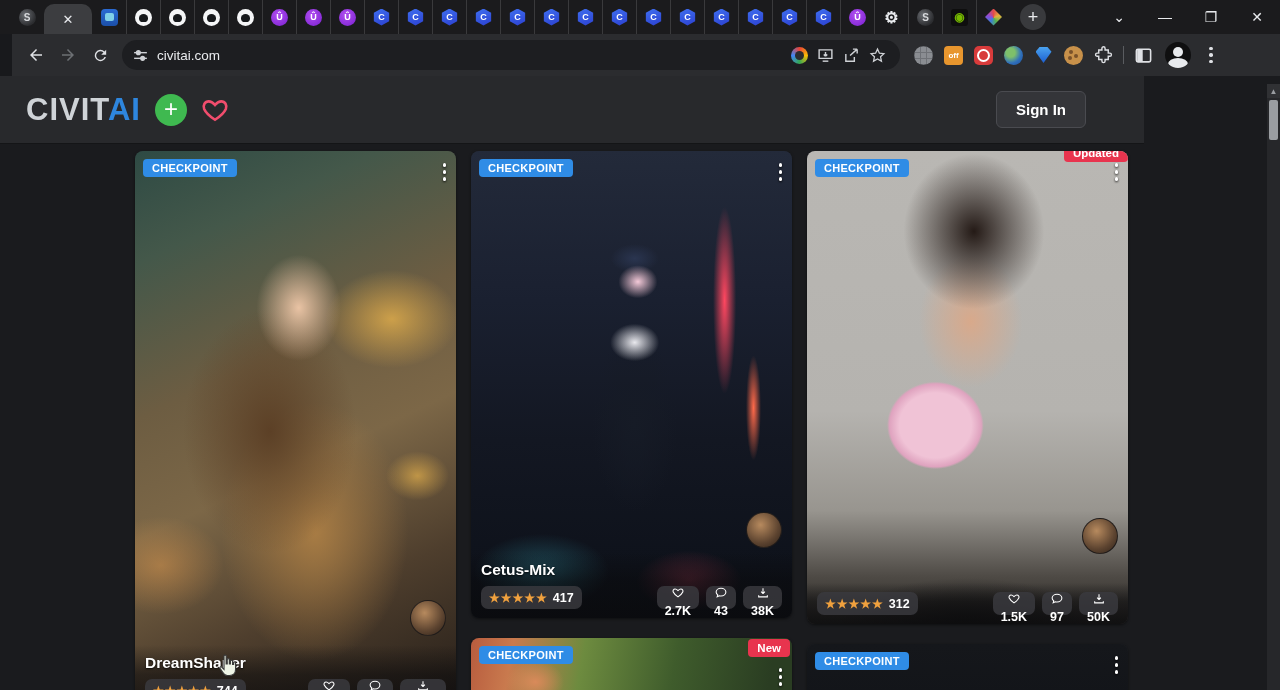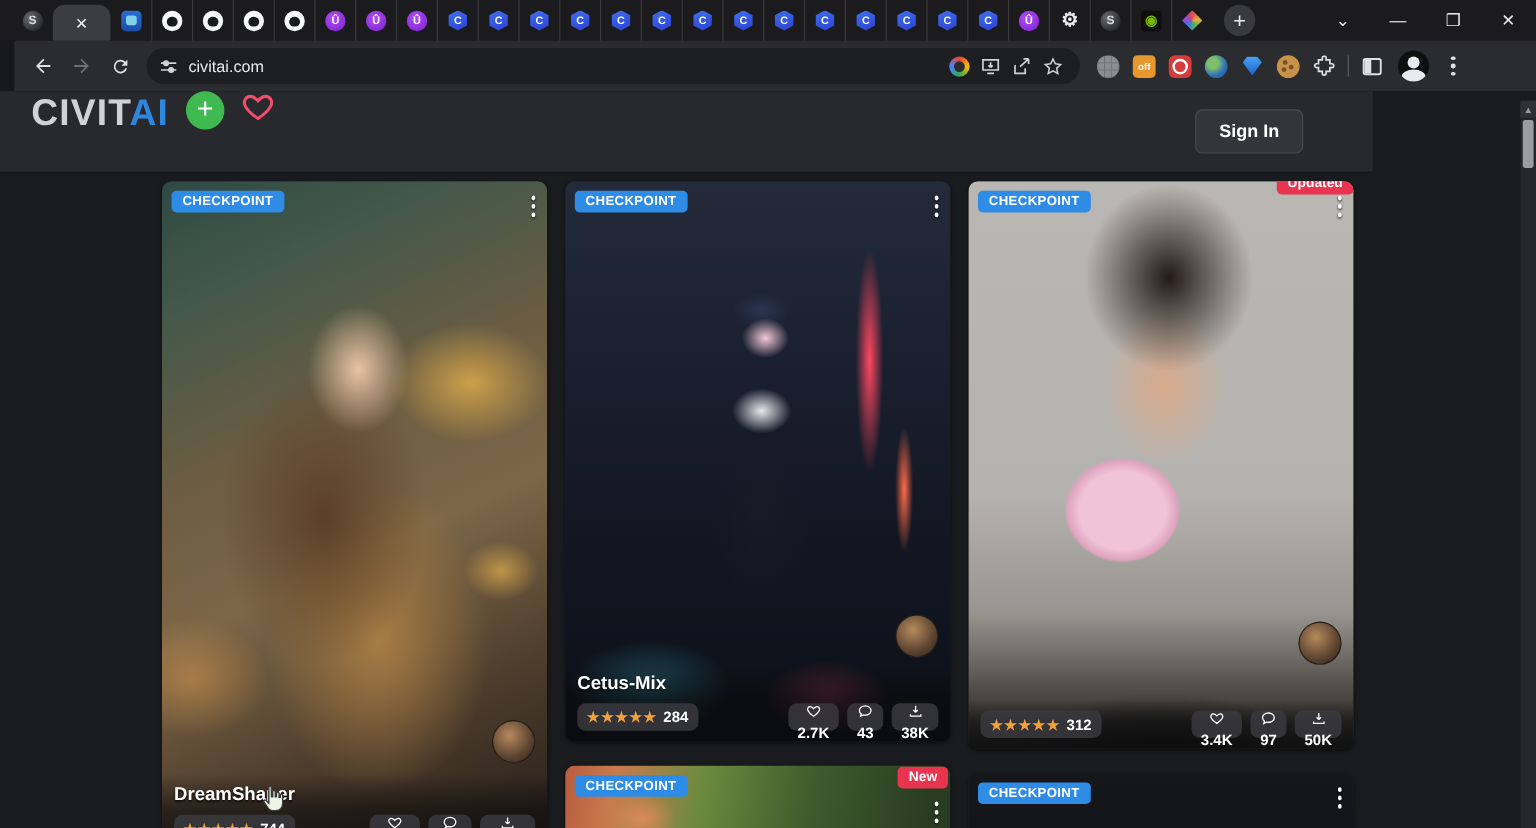--- a/index.html
+++ b/index.html
@@ -74,21 +74,21 @@
   .tb-sep { width:1px; height:18px; background:#5a5c60; margin:0 10px; }
   .avatar-btn { width:26px; height:26px; border-radius:50%; background:#0f0f10; position:relative; overflow:hidden; }
   .avatar-btn::before { content:""; position:absolute; left:8px; top:5px; width:10px; height:10px; border-radius:50%; background:#e8eaed; }
   .avatar-btn::after { content:""; position:absolute; left:3px; top:16px; width:20px; height:12px; border-radius:50% 50% 0 0; background:#e8eaed; }
   .kebab-v { display:flex; flex-direction:column; gap:3px; align-items:center; width:24px; }
   .kebab-v i { width:3.5px; height:3.5px; border-radius:50%; background:#dfe1e5; }
 
   
   .page { position:absolute; top:76px; left:0; width:1280px; height:614px; background:#1a1b1e; }
   .site-header { position:absolute; top:0; left:0; width:1144px; height:68px; background:#28292c;
-    border-bottom:1px solid #141517; display:flex; align-items:flex-start; padding:0 26px; }
+    border-bottom:1px solid #141517; display:flex; align-items:center; padding:0 26px; }
   .logo { font-size:31px; font-weight:bold; letter-spacing:1px; font-family:"Liberation Sans",sans-serif; }
   .logo .l1 { color:#cfd3d7; } .logo .l2 { color:#2e86de; }
   .plus-btn { width:32px; height:32px; border-radius:50%; background:#3fb950; color:#fff; font-size:24px;
     display:flex; align-items:center; justify-content:center; margin-left:14px; line-height:0; padding-bottom:2px;}
   .heart-btn { margin-left:14px; color:#f14d6d; display:flex; }
   .searchbar { position:absolute; left:378px; top:15px; width:502px; height:38px; background:#222327;
     border:1px solid #3f4045; border-radius:6px; display:flex; align-items:center; padding:0 10px; }
   .searchbar .ph { color:#6f7278; font-size:14.5px; margin-left:10px; flex:1; }
   .slash-key { width:24px; height:24px; background:#1b1c1f; border:1px solid #3f4045; border-radius:4px;
     color:#c3c6ca; font-size:13px; display:flex; align-items:center; justify-content:center; }
@@ -415,21 +415,21 @@
           <i></i>
           <i></i>
           <i></i>
         </div>
         <div class="card-avatar" style="right: 10px; bottom: 70px;"></div>
         <div class="card-footer">
           <div class="card-title">Cetus-Mix</div>
           <div class="stat-row">
             <div class="pill first">
               <span class="stars">★★★★★</span>
-              <span>284</span>
+              <span>417</span>
             </div>
             <div class="pill">
               <span>
                 <svg width="14" height="13" viewBox="0 0 24 24">
                   <path d="M12 20s-7-4.6-8.8-8.8C2 8.3 3.7 5.4 6.7 5.4c1.9 0 3.3 1 5.3 3 2-2 3.4-3 5.3-3 3 0 4.7 2.9 3.5 5.8C19 15.4 12 20 12 20z" fill="none" stroke="#fff" stroke-width="2"></path>
                 </svg>
               </span>
               <span>2.7K</span>
             </div>
             <div class="pill">
@@ -467,21 +467,21 @@
             <div class="pill first">
               <span class="stars">★★★★★</span>
               <span>312</span>
             </div>
             <div class="pill">
               <span>
                 <svg width="14" height="13" viewBox="0 0 24 24">
                   <path d="M12 20s-7-4.6-8.8-8.8C2 8.3 3.7 5.4 6.7 5.4c1.9 0 3.3 1 5.3 3 2-2 3.4-3 5.3-3 3 0 4.7 2.9 3.5 5.8C19 15.4 12 20 12 20z" fill="none" stroke="#fff" stroke-width="2"></path>
                 </svg>
               </span>
-              <span>3.4K</span>
+              <span>1.5K</span>
             </div>
             <div class="pill">
               <span>
                 <svg width="14" height="13" viewBox="0 0 24 24">
                   <path d="M12 4c5 0 9 3.2 9 7.2s-4 7.2-9 7.2c-1 0-2-.1-2.9-.4L5 20l1-3.4C4.2 15.3 3 13.4 3 11.2 3 7.2 7 4 12 4z" fill="none" stroke="#fff" stroke-width="2"></path>
                 </svg>
               </span>
               <span>97</span>
             </div>
             <div class="pill">

